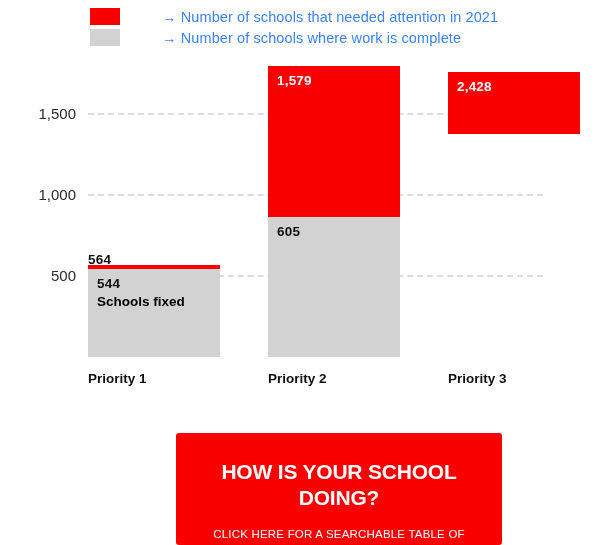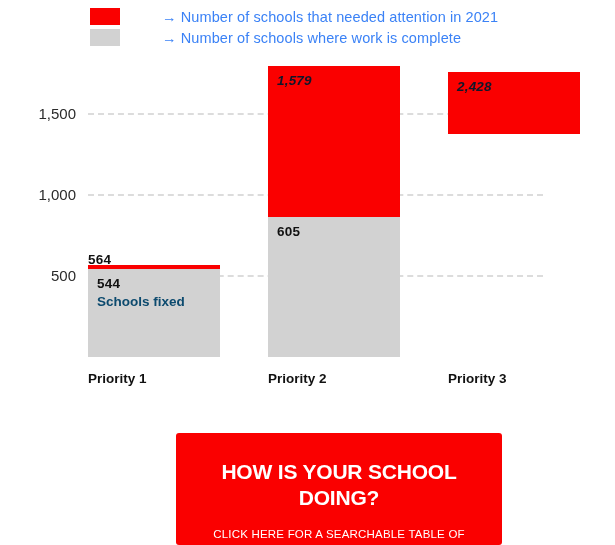--- a/index.html
+++ b/index.html
@@ -80,30 +80,30 @@
   .seg.red  { background: #fa0000; }
   .seg.grey { background: #d2d2d2; }
 
   .seg-label {
     position: absolute;
     font-size: 13.5px;
     font-weight: bold;
     white-space: nowrap;
     letter-spacing: .2px;
   }
-  .seg-label.inside-red  { color: #0f172a; left: 9px;  top: 7px; font-style: italic; }
+  .seg-label.inside-red  { color: #ffffff; left: 9px;  top: 7px; }
   .seg-label.inside-grey { color: #111111; left: 9px;  top: 7px; }
   .seg-label.above       { color: #111111; left: 0;    bottom: 2px; }
   .seg-sublabel {
     position: absolute;
     left: 9px;
     top: 25px;
     font-size: 13.5px;
     font-weight: bold;
-    color: #0c4a6e;
+    color: #000000;
     white-space: nowrap;
   }
 
   .cat-label {
     position: absolute;
     top: 371px;
     font-size: 13.5px;
     font-weight: bold;
     color: #111111;
     white-space: nowrap;

